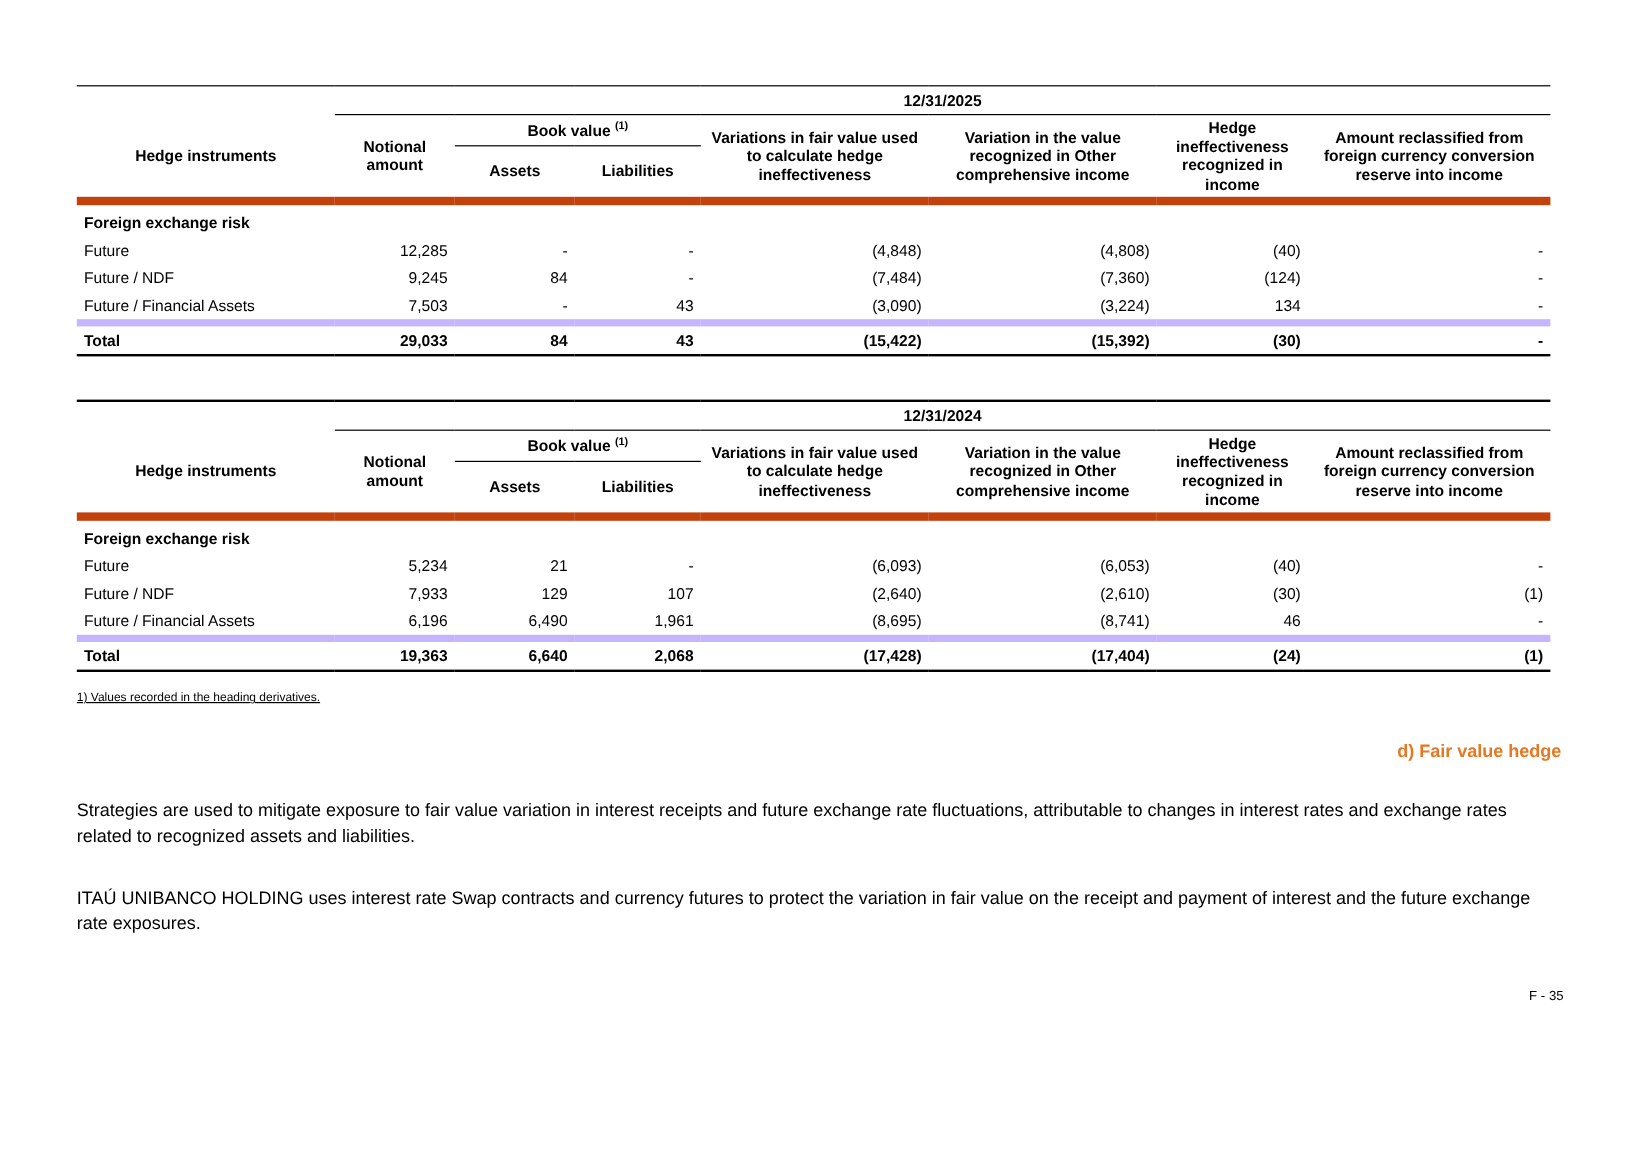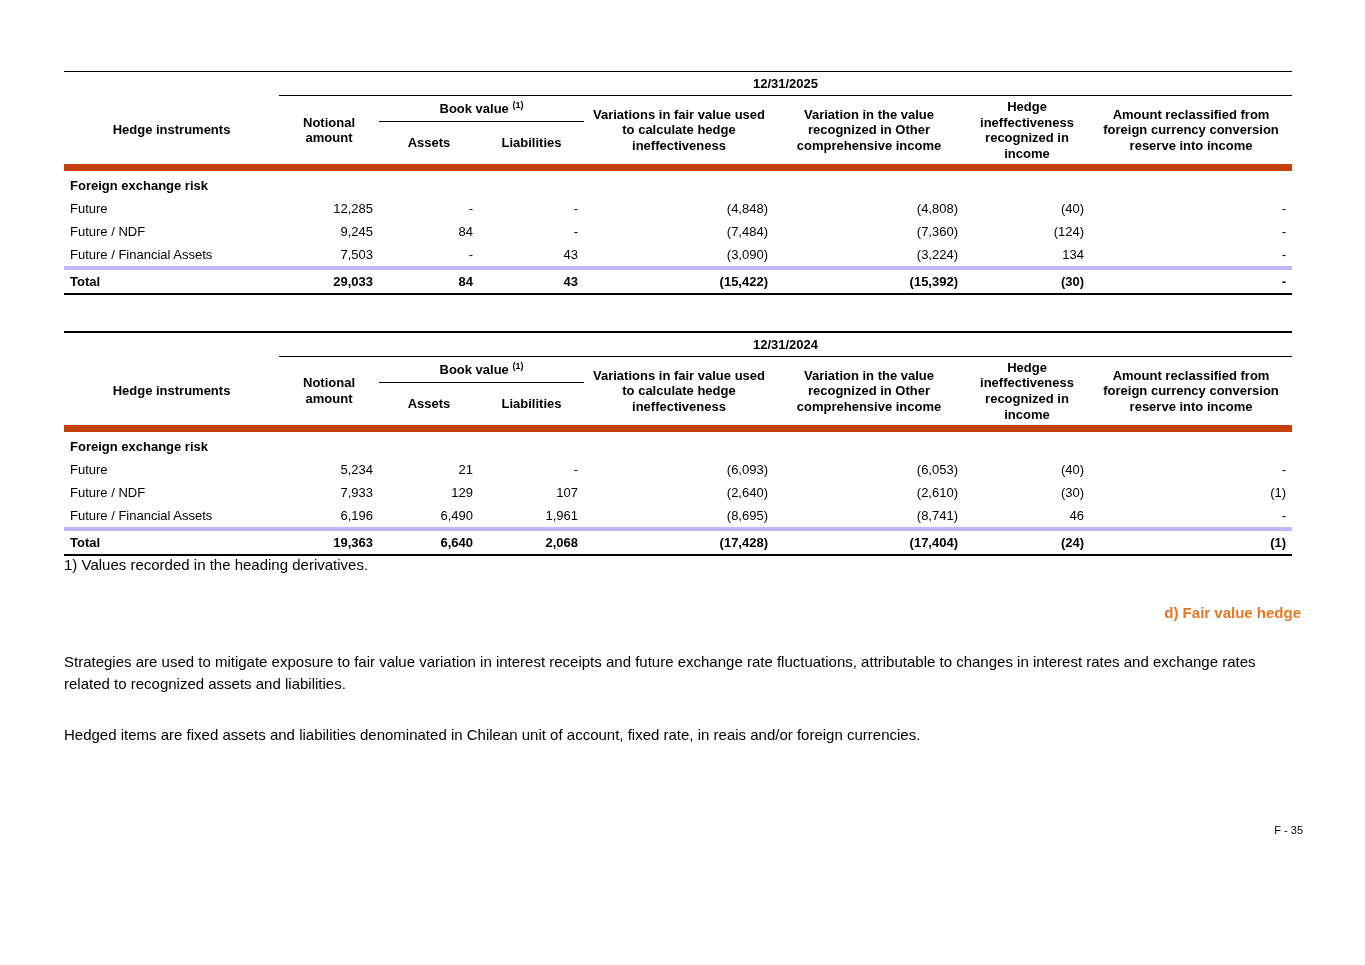--- a/index.html
+++ b/index.html
@@ -35,25 +35,25 @@
   th.book-value { border-bottom: 1px solid #000; height: 26px; }
   th.sub { padding-top: 6px; padding-bottom: 9px; }
   sup { font-size: 9px; vertical-align: super; line-height: 0; }
 
   table.fin-table td { padding: 4px 6px; height: 23px; }
   td.lbl { text-align: left; padding-left: 2px; }
   td.num { text-align: right; }
   tr.section-row td { font-weight: bold; padding-top: 7px; padding-bottom: 4px; }
   tr.total-row td {
     font-weight: bold;
-    border-top: 4px solid #c4b5fd;
+    border-top: 6px solid #c4b5fd;
     border-bottom: 2px solid #000;
   }
 
-  .footnote { font-size: 15px; margin-top: 0; }
+  .footnote { font-size: 10px; margin-top: 16px; text-decoration: underline; }
   .section-heading { font-size: 15px; font-weight: bold; color: #E87722; margin-top: 31px; text-align: right; }
   .body-text { font-size: 15px; line-height: 1.42; margin-top: 30px; }
   .page-number { position: absolute; top: 824px; right: 62px; font-size: 11px; }
 </style>
 </head>
 <body>
 
 <div class="page">
 
   <table class="fin-table">
@@ -208,17 +208,17 @@
           <td class="num">(1)</td>
         </tr>
       </tbody>
   </table>
 
   <div class="footnote">1) Values recorded in the heading derivatives.</div>
 
   <h2 class="section-heading">d) Fair value hedge</h2>
 
   <p class="body-text">Strategies are used to mitigate exposure to fair value variation in interest receipts and future exchange rate fluctuations, attributable to changes in interest rates and exchange rates related to recognized assets and liabilities.</p>
-  <p class="body-text">Hedged items are fixed assets and liabilities denominated in Chilean unit of account, fixed rate, in reais and/or foreign currencies.</p>
+  <p class="body-text">ITAÚ UNIBANCO HOLDING uses interest rate Swap contracts and currency futures to protect the variation in fair value on the receipt and payment of interest and the future exchange rate exposures.</p>
 
 </div>
 
 <div class="page-number">F - 35</div>
 
 </body></html>

